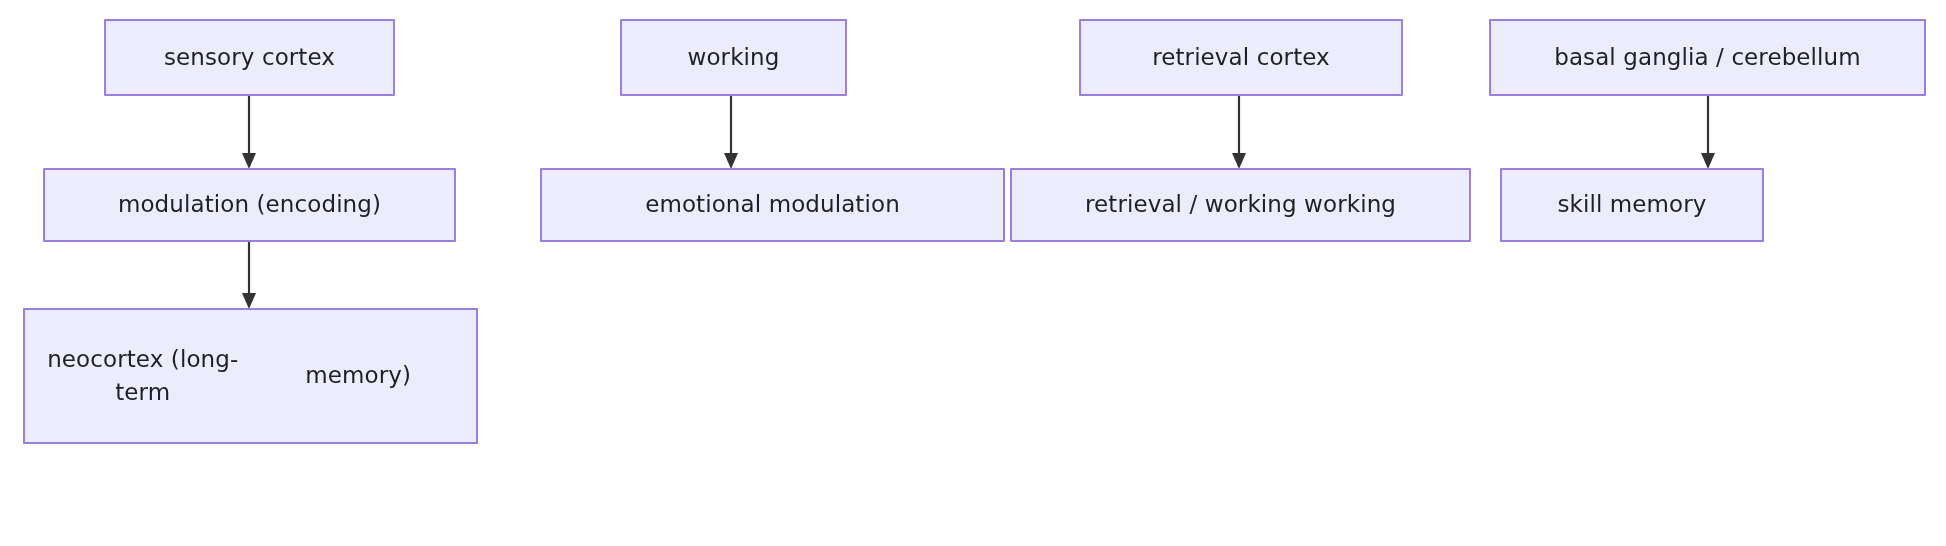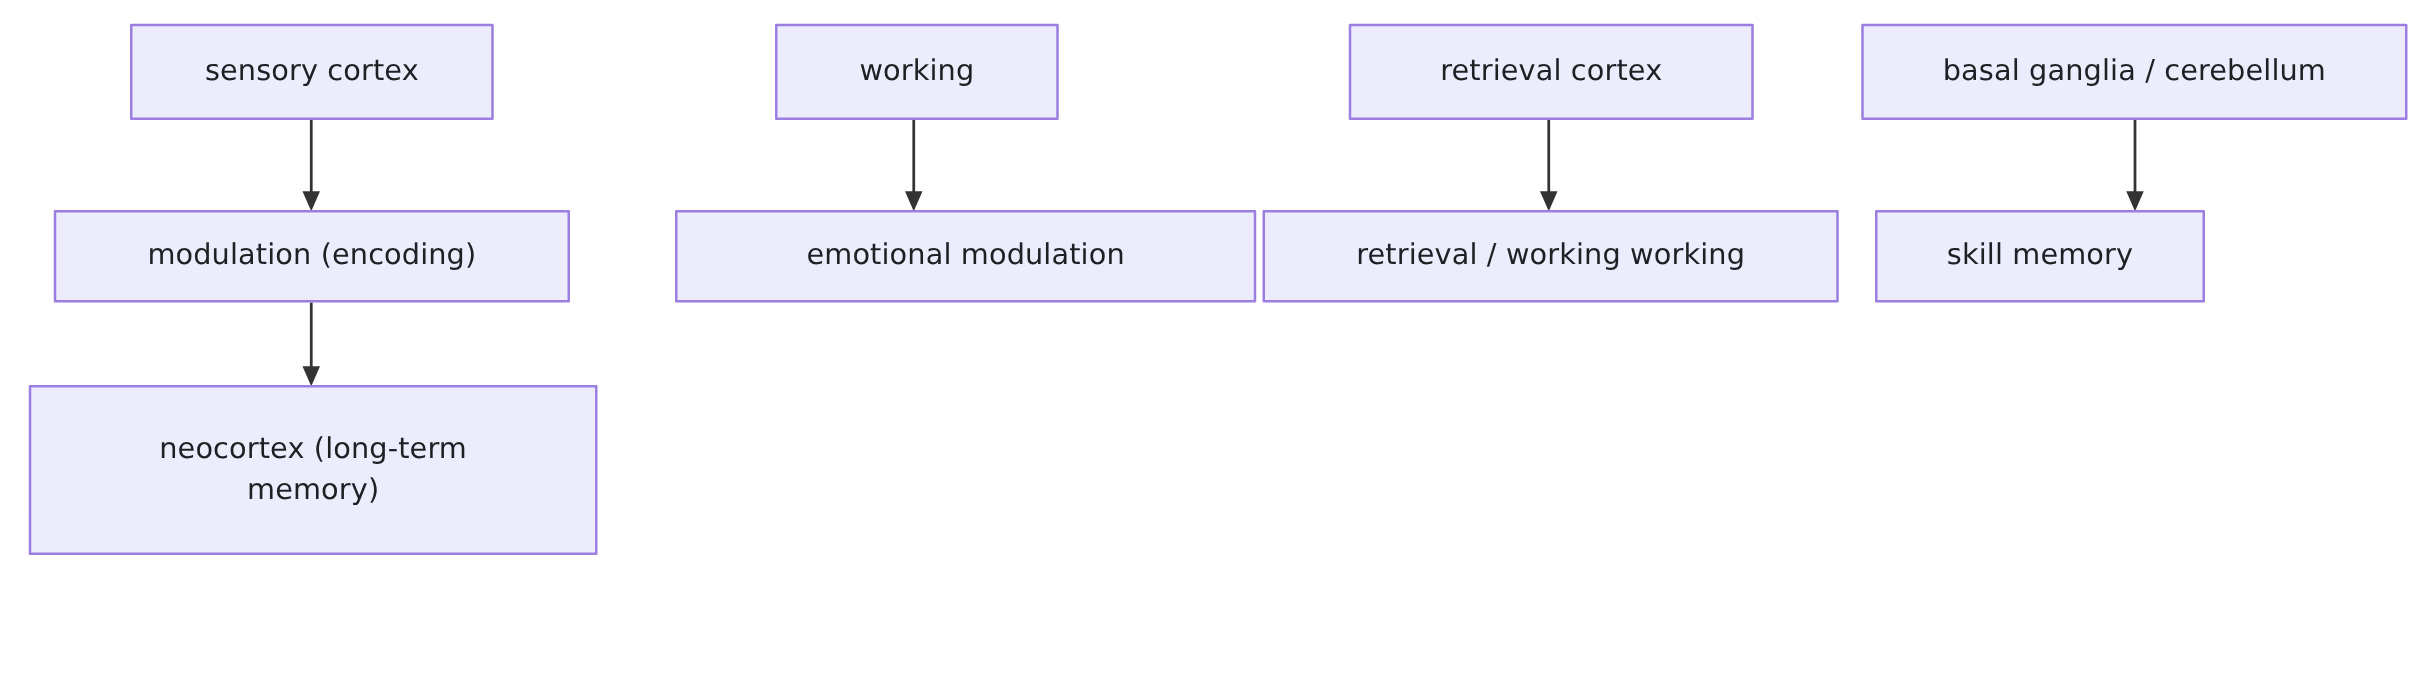--- a/index.html
+++ b/index.html
@@ -83,21 +83,21 @@
   </svg>
 
   <div class="node" style="left:104px;top:19px;width:291px;height:77px;">
     <span class="label">sensory cortex</span>
   </div>
 
   <div class="node" style="left:43px;top:168px;width:413px;height:74px;">
     <span class="label">modulation (encoding)</span>
   </div>
 
-  <div class="node" style="left:23px;top:308px;width:455px;height:136px;flex-direction:column;">
+  <div class="node" style="left:23px;top:308px;width:455px;height:136px;flex-direction:row;">
     <span class="label">neocortex (long-term</span>
     <span class="label">memory)</span>
   </div>
 
   <div class="node" style="left:620px;top:19px;width:227px;height:77px;">
     <span class="label">working</span>
   </div>
 
   <div class="node" style="left:540px;top:168px;width:465px;height:74px;">
     <span class="label">emotional modulation</span>

